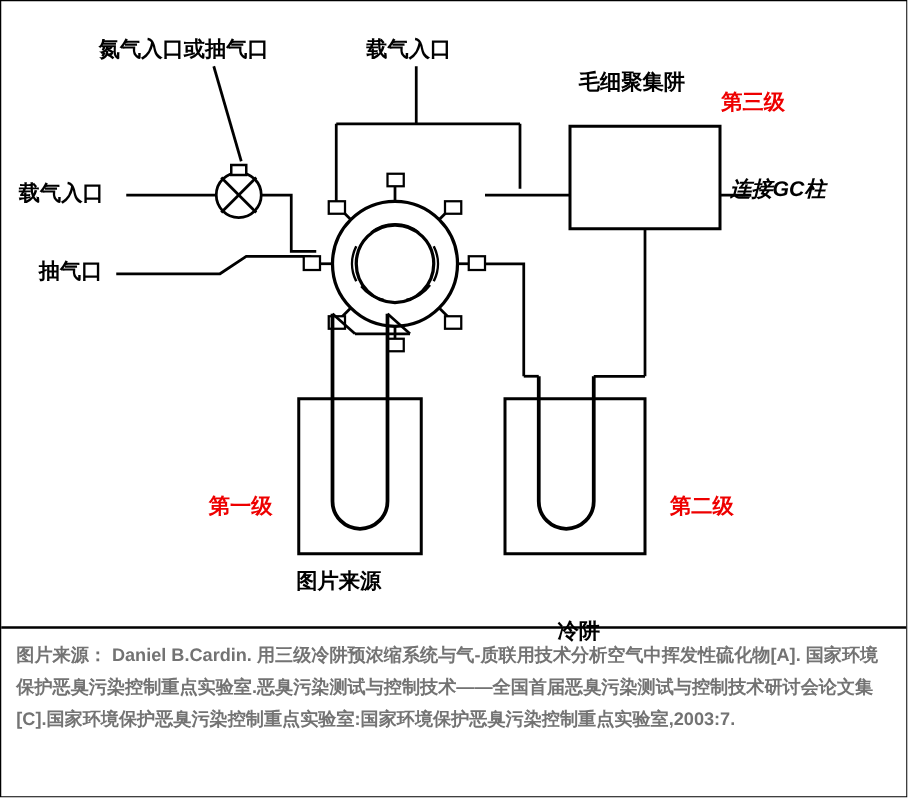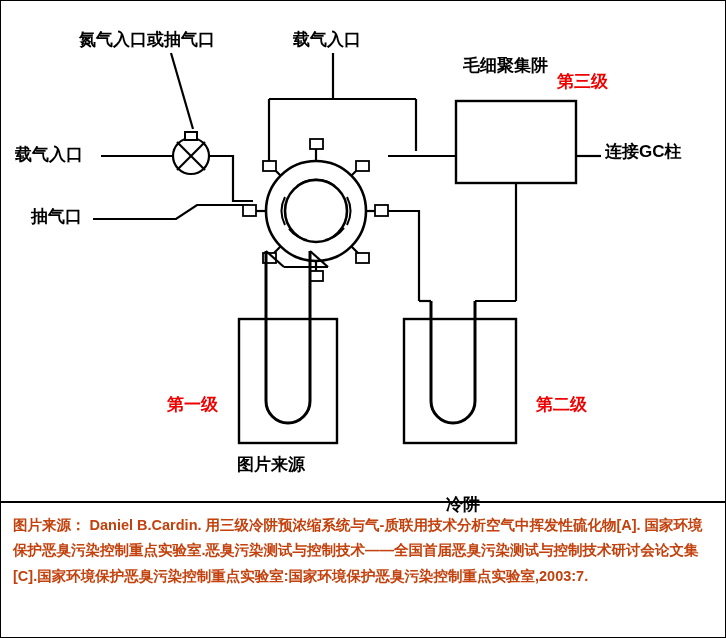--- a/index.html
+++ b/index.html
@@ -48,21 +48,21 @@
     width: 724px;
     height: 136px;
     border-top: 2px solid #000000;
     box-sizing: border-box;
     padding: 10px 12px 8px 12px;
   }
   .caption-text {
     font-size: 14.5px;
     font-weight: bold;
     line-height: 1.75;
-    color: #c2410c;
+    color: #737373;
     text-align: left;
     letter-spacing: 0px;
   }
 </style>
 </head>
 <body>
 
 <div id="page">
 
   <div id="diagram">
@@ -137,23 +137,23 @@
         <rect x="403" y="318" width="112" height="124" fill="#ffffff" stroke="#000000" stroke-width="2.4"></rect>
         <path d="M 430 300 L 430 400 A 22 22 0 0 0 474 400 L 474 300" stroke-width="3"></path>
         <path d="M 418 300 L 430 300"></path>
         <path d="M 474 300 L 515 300"></path>
       </g>
     </svg>
 
     <div class="lbl" style="left:78px; top:30px;">氮气入口或抽气口</div>
     <div class="lbl" style="left:292px; top:30px;">载气入口</div>
     <div class="lbl" style="left:462px; top:56px;">毛细聚集阱</div>
-    <div class="lbl red" style="left:556px; top:72px;text-align:center;">第三级</div>
+    <div class="lbl red" style="left:576px; top:72px;text-align:center;">第三级</div>
     <div class="lbl" style="left:14px; top:145px;">载气入口</div>
-    <div class="lbl" style="left:604px; top:142px;">连接GC柱</div>
+    <div class="lbl" style="left:583px; top:142px;font-style:italic;">连接GC柱</div>
     <div class="lbl" style="left:30px; top:207px;">抽气口</div>
     <div class="lbl red" style="left:166px; top:395px;">第一级</div>
     <div class="lbl red" style="left:535px; top:395px;text-align:right;">第二级</div>
     <div class="lbl" style="left:236px; top:455px;">图片来源</div>
     <div class="lbl" style="left:445px; top:455px;margin-top:40px;">冷阱</div>
   </div>
 
   <div class="caption-box">
     <div class="caption-text">图片来源： Daniel B.Cardin. 用三级冷阱预浓缩系统与气-质联用技术分析空气中挥发性硫化物[A]. 国家环境保护恶臭污染控制重点实验室.恶臭污染测试与控制技术——全国首届恶臭污染测试与控制技术研讨会论文集[C].国家环境保护恶臭污染控制重点实验室:国家环境保护恶臭污染控制重点实验室,2003:7.</div>
   </div>

